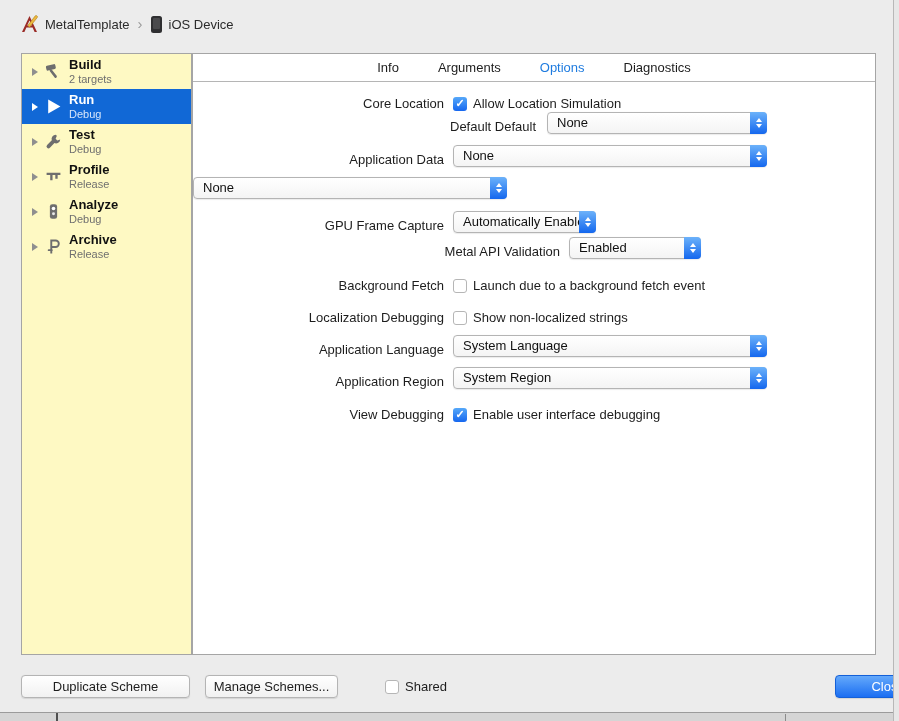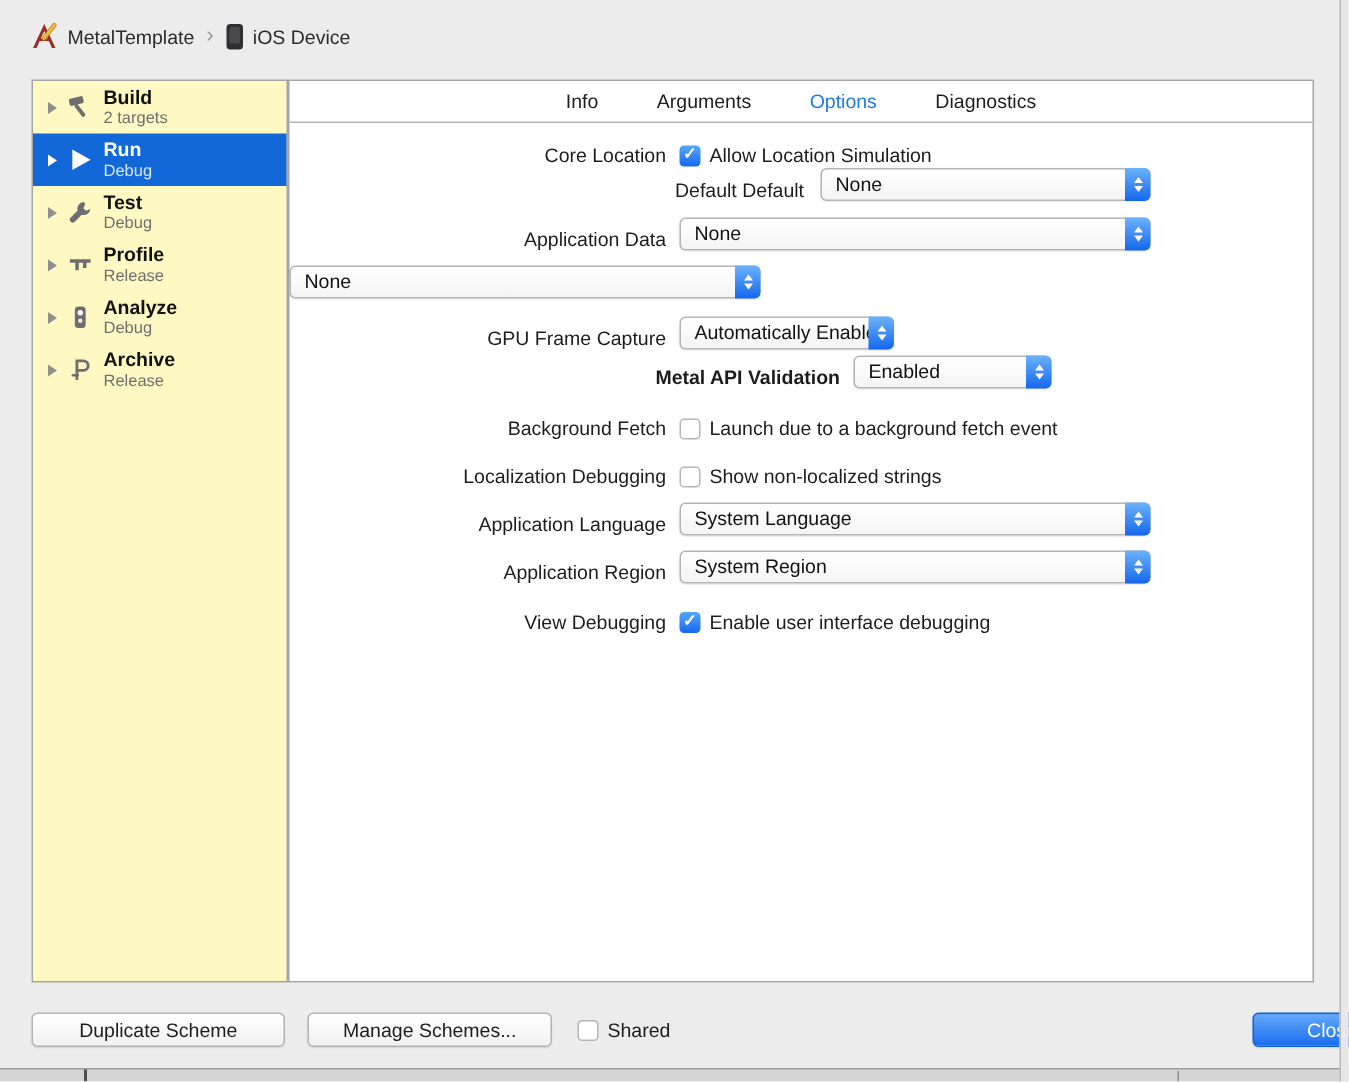--- a/index.html
+++ b/index.html
@@ -41,21 +41,21 @@
   .panel { position:absolute; left:192px; top:53px; width:684px; height:602px; background:#fff; border:1px solid #a5a5a5; }
   .tabbar { position:absolute; left:0; top:0; width:100%; height:28px; border-bottom:1px solid #b5b5b5; display:flex; align-items:center; justify-content:center; gap:31px; }
   .tab { font-size:13px; color:#1d1d1d; cursor:default; padding:0 4px; }
   .tab.on { color:#1e7bdf; }
 
   
   .row { position:absolute; left:0; width:100%; height:22px; display:flex; align-items:flex-end; font-size:13px; }
   .lbl { display:inline-block; text-align:right; padding-right:9px; color:#1d1d1d; flex:none; }
   .lbl.w-main  { width:260px; }
   .lbl.w-sub1  { width:354px; padding-right:11px; }
-  .lbl.w-sub2  { width:376px;font-weight:bold; }
+  .lbl.w-sub2  { width:376px; }
 
   .popup { position:relative; height:22px; border:1px solid #b4b4b4; border-radius:4px;
            background:linear-gradient(#ffffff,#f4f4f4); box-shadow:0 .5px 1px rgba(0,0,0,.08);
            font-size:13px; line-height:20px; padding-left:9px; color:#111; cursor:default; flex:none; }
   .popup .cap { position:absolute; right:-1px; top:-1px; bottom:-1px; width:17px;
                 border-radius:0 4px 4px 0; background:linear-gradient(#6cb2fa,#1467ee);
                 display:flex; flex-direction:column; align-items:center; justify-content:center; gap:2px; }
   .cap i { display:block; width:0; height:0; border-left:3.5px solid transparent; border-right:3.5px solid transparent; }
   .cap .up { border-bottom:4px solid #fff; }
   .cap .dn { border-top:4px solid #fff; }
@@ -69,21 +69,21 @@
   .checkbox .mark { display:none; color:#fff; font-size:11px; font-weight:bold; line-height:1; margin-top:-1px; }
   .checkbox.on { border:none; background:linear-gradient(#56a8f9,#1667ef); }
   .checkbox.on .mark { display:block; }
   .cbtext { margin-left:6px; font-size:13px; color:#1d1d1d; }
 
   
   .btn { position:absolute; top:675px; height:23px; border:1px solid #b4b4b4; border-radius:4px;
          background:linear-gradient(#ffffff,#f1f1f1); box-shadow:0 .5px 1px rgba(0,0,0,.1);
          font-size:13px; color:#1d1d1d; display:flex; align-items:center; justify-content:center; cursor:default; }
   .btn-duplicate { left:21px;  width:169px; }
-  .btn-manage    { left:205px; width:163px; }
+  .btn-manage    { left:205px; width:133px; }
   .btn-close     { left:835px; width:106px; border:1px solid #1460d8;
                    background:linear-gradient(#64a9fb,#1b6ef2); color:#fff; }
   .shared-wrap { position:absolute; left:385px; top:679px; display:flex; align-items:center;justify-content:center; }
 
   
   .bottom-strip { position:absolute; left:0; top:712px; width:899px; height:9px; background:#d5d5d5; border-top:1px solid #9b9b9b; }
   .vline1 { position:absolute; left:56px; top:713px; width:2px; height:8px; background:#4f4f4f; }
   .vline2 { position:absolute; left:785px; top:714px; width:1px; height:7px; background:#8b8b8b; }
   .right-strip { position:absolute; left:893px; top:0; width:6px; height:721px; background:#e7e7e7; border-left:1px solid #b8b8b8; }
 </style>

